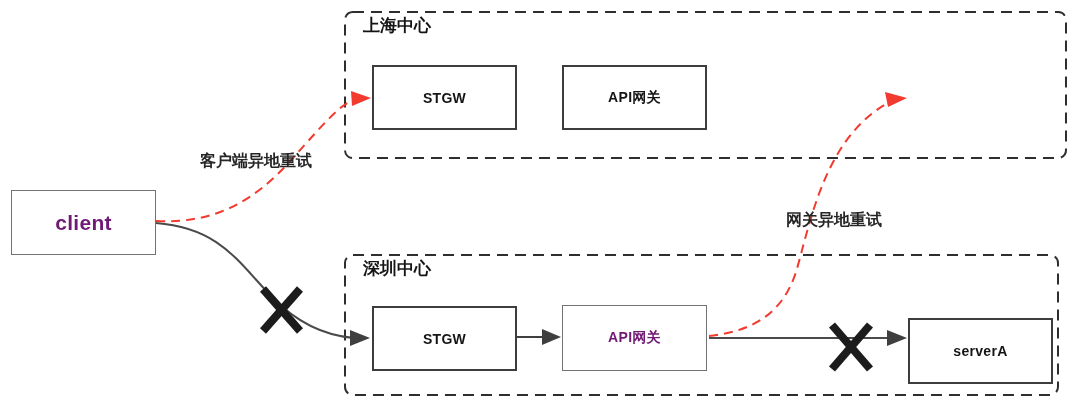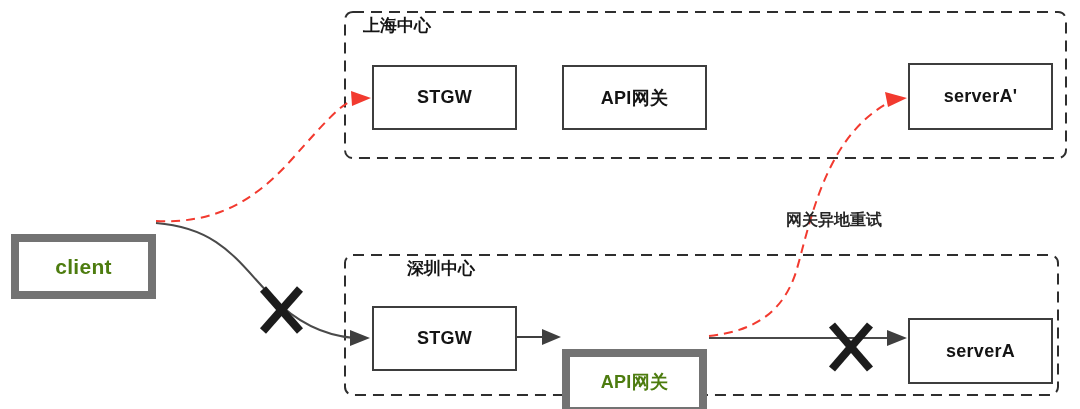--- a/index.html
+++ b/index.html
@@ -4,39 +4,39 @@
 <style>
   html,body{margin:0;padding:0;background:#ffffff;}
   .stage{
     position:relative;width:1080px;height:409px;background:#ffffff;
     font-family:"Liberation Sans",sans-serif;overflow:hidden;
   }
   .stage svg{position:absolute;left:0;top:0;}
   .node{
     position:absolute;display:flex;align-items:center;justify-content:center;
     background:#ffffff;border:2px solid #3d3d3d;color:#141414;
-    font-weight:bold;font-size:18px;letter-spacing:.3px;box-sizing:border-box;
+    font-weight:bold;font-size:14px;letter-spacing:.3px;box-sizing:border-box;
   }
-  .node.orange{border:8px solid #737373;color:#4d7c0f;margin-top:44px;}
+  .node.orange{border:1px solid #737373;color:#701a75;}
   .region-title{
     position:absolute;font-weight:bold;font-size:17px;color:#141414;
   }
   .edge-label{
     position:absolute;font-weight:bold;font-size:16px;color:#262626;
   }
   
   .node-client{left:11px;top:190px;width:145px;height:65px;font-size:21px;}
   .node-sh-stgw{left:372px;top:65px;width:145px;height:65px;}
   .node-sh-apigw{left:562px;top:65px;width:145px;height:65px;}
   .node-sh-server{left:908px;top:63px;width:145px;height:67px;}
   .node-sz-stgw{left:372px;top:306px;width:145px;height:65px;}
   .node-sz-apigw{left:562px;top:305px;width:145px;height:66px;}
   .node-sz-server{left:908px;top:318px;width:145px;height:66px;}
   .title-shanghai{left:363px;top:14px;}
-  .title-shenzhen{left:363px;top:257px;margin-left:44px;}
+  .title-shenzhen{left:363px;top:257px;}
   .label-client-retry{left:200px;top:151px;}
   .label-gateway-retry{left:786px;top:210px;}
 </style>
 </head>
 <body>
 
 <div class="stage">
 
   <svg width="1080" height="409" viewBox="0 0 1080 409">
 
@@ -68,21 +68,21 @@
     </g>
   </svg>
 
   <div class="region-title title-shanghai">上海中心</div>
   <div class="region-title title-shenzhen">深圳中心</div>
 
   <div class="node orange node-client">client</div>
 
   <div class="node node-sh-stgw">STGW</div>
   <div class="node node-sh-apigw">API网关</div>
-  <div class="node node-sh-server">serverA'</div>
 
   <div class="node node-sz-stgw">STGW</div>
   <div class="node orange node-sz-apigw">API网关</div>
   <div class="node node-sz-server">serverA</div>
 
+  <div class="edge-label label-client-retry">客户端异地重试</div>
   <div class="edge-label label-gateway-retry">网关异地重试</div>
 
 </div>
 
 </body></html>

